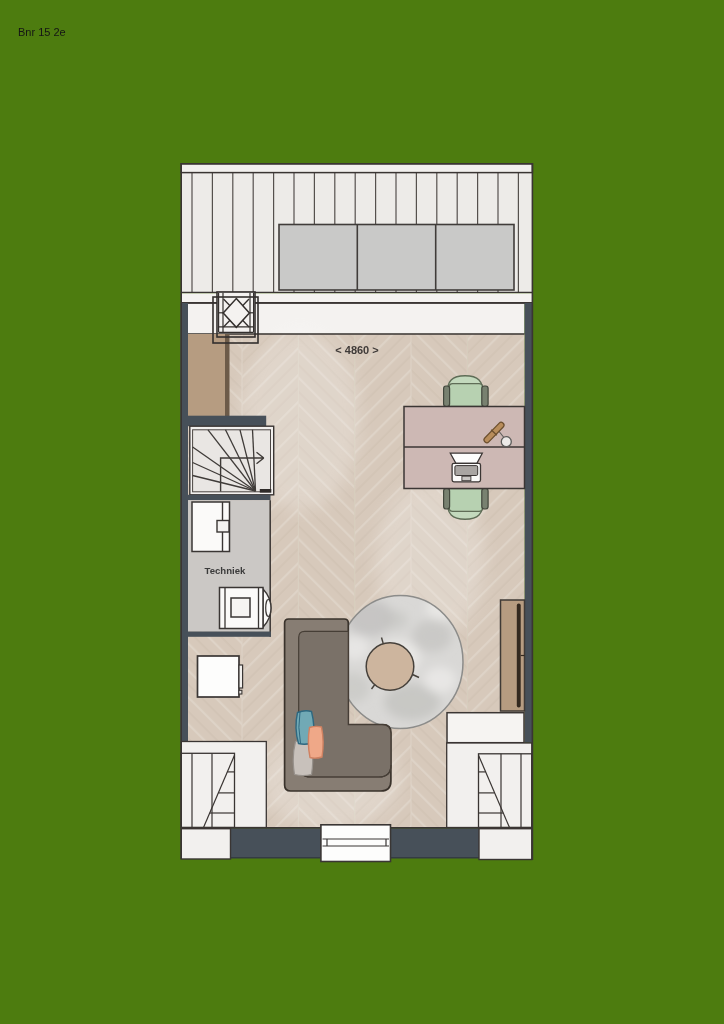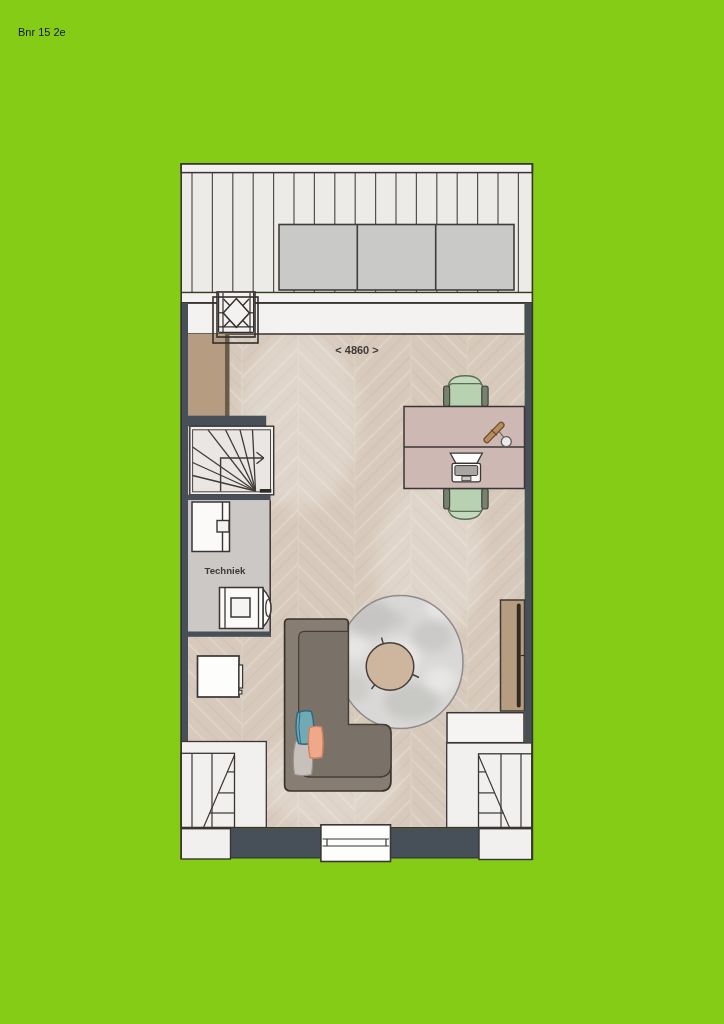--- a/index.html
+++ b/index.html
@@ -1,16 +1,16 @@
 <!DOCTYPE html>
 <html><head>
 <meta charset="utf-8">
 <style>
   html,body{margin:0;padding:0;background:#ffffff;}
-  .page{position:relative;width:724px;height:1024px;background:#84cc16;overflow:hidden;
+  .page{position:relative;width:724px;height:1024px;background:#4d7c0f;overflow:hidden;
         font-family:"Liberation Sans", sans-serif;}
   svg{position:absolute;left:0;top:0;}
   text{font-family:"Liberation Sans", sans-serif;}
 </style>
 </head>
 <body>
 <div class="page">
 <svg width="724" height="1024" viewBox="0 0 724 1024">
 <defs>
   <pattern id="chevL" width="19" height="19" patternUnits="userSpaceOnUse" patternTransform="rotate(-45)">

